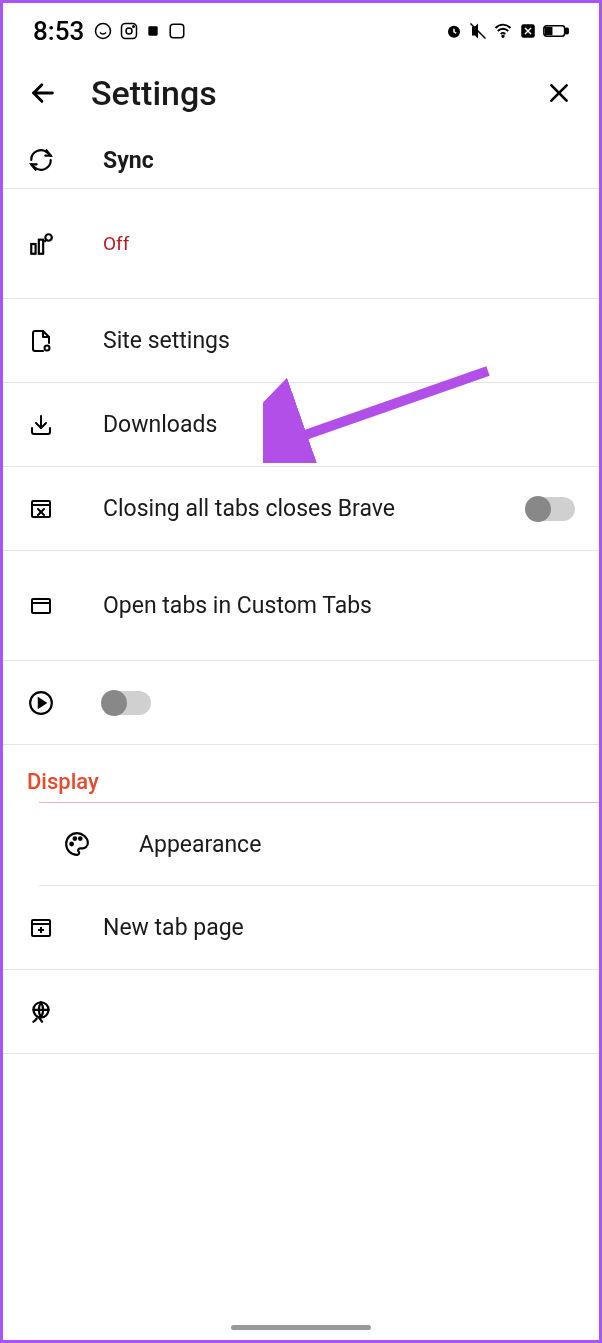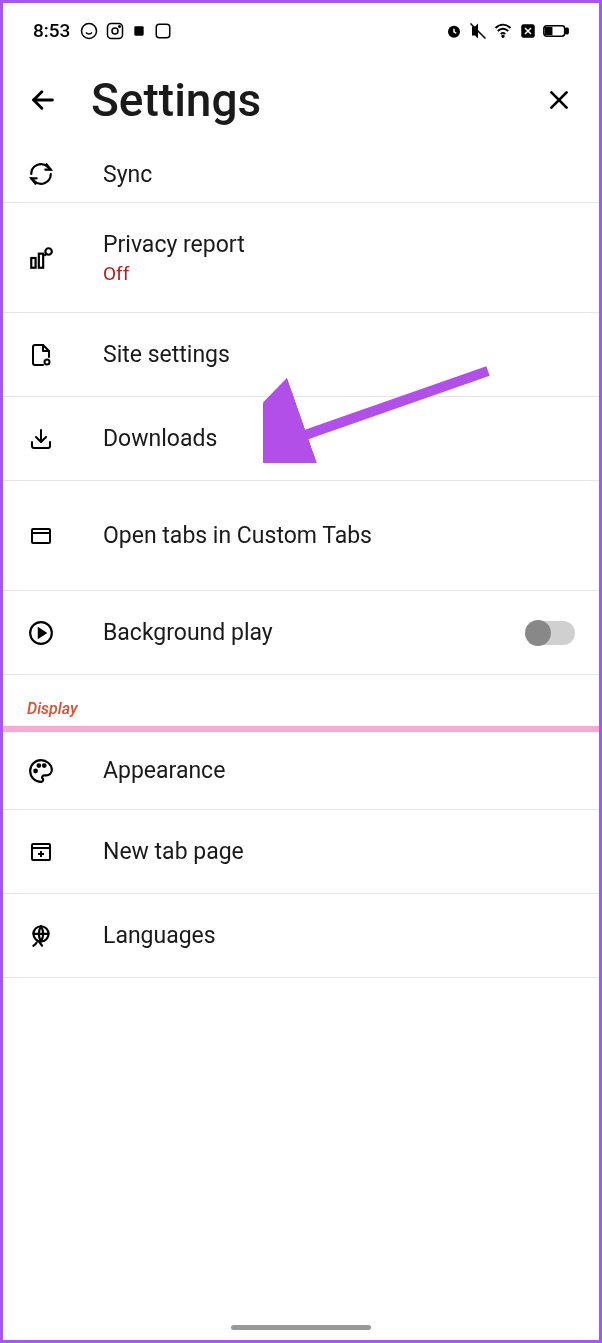--- a/index.html
+++ b/index.html
@@ -11,35 +11,35 @@
   position: relative;
   border: 3px solid #a855f7;
   overflow: hidden;
 }
 .status-bar {
   display: flex;
   justify-content: space-between;
   align-items: center;
   padding: 10px 30px 5px 30px;
   height: 50px;
-  font-size: 19px;
+  font-size: 26px;
   font-weight: 500;
   color: #000;
 }
 .status-left { display: flex; align-items: center; gap: 10px; }
 .status-right { display: flex; align-items: center; gap: 6px; }
 .status-icons { display: flex; gap: 8px; align-items: center; }
 .header {
   display: flex;
   align-items: center;
   padding: 20px 24px 16px 24px;
   gap: 32px;
 }
 .header-title {
-  font-size: 46px;
+  font-size: 34px;
   font-weight: 500;
   color: #1a1a1a;
   flex: 1;
 }
 .icon-btn {
   width: 32px;
   height: 32px;
   display: flex;
   align-items: center;
   justify-content: center;
@@ -56,20 +56,21 @@
   border-bottom: 1px solid #e5e5e5;
   gap: 48px;
   cursor: pointer;
   min-height: 84px;
 }
 .settings-item.first-item {
   border-top: none;
   padding-top: 10px;
   padding-bottom: 7px;
   min-height: 60px;
+  font-weight: bold;
 }
 .item-icon {
   width: 28px;
   height: 28px;
   display: flex;
   align-items: center;
   justify-content: center;
   flex-shrink: 0;
 }
 .item-content {
@@ -100,24 +101,23 @@
   position: absolute;
   width: 26px;
   height: 26px;
   background: #888;
   border-radius: 50%;
   top: -1px;
   left: -2px;
 }
 .section-header {
   padding: 24px 24px 8px 24px;
-  font-size: 16px;
+  font-size: 22px;
   font-weight: 500;
   color: #e54b2c;
-  font-style: italic;
 }
 .arrow-annotation {
   position: absolute;
   top: 360px;
   left: 260px;
   pointer-events: none;
 }
 .home-indicator {
   position: absolute;
   bottom: 10px;
@@ -215,21 +215,20 @@
   <div class="settings-item" style="min-height:110px;">
     <div class="item-icon">
       <svg width="26" height="26" viewBox="0 0 24 24" fill="none" stroke="#000" stroke-width="2">
           <rect x="3" y="12" width="4" height="9"></rect>
           <rect x="10" y="8" width="4" height="13"></rect>
           <circle cx="19" cy="6" r="3"></circle>
           <line x1="17" y1="8" x2="15" y2="10"></line>
         </svg>
     </div>
     <div class="item-content">
-      <div class="item-label">Privacy report</div>
       <div class="item-sublabel">Off</div>
     </div>
   </div>
 
 
   <div class="settings-item">
     <div class="item-icon">
       <svg width="24" height="24" viewBox="0 0 24 24" fill="none" stroke="#000" stroke-width="2" stroke-linecap="round" stroke-linejoin="round">
           <path d="M14 2H6a2 2 0 0 0-2 2v16a2 2 0 0 0 2 2h8"></path>
           <polyline points="14 2 14 8 20 8"></polyline>
@@ -248,49 +247,60 @@
           <path d="M21 15v4a2 2 0 0 1-2 2H5a2 2 0 0 1-2-2v-4"></path>
           <polyline points="7 10 12 15 17 10"></polyline>
           <line x1="12" y1="15" x2="12" y2="3"></line>
         </svg>
     </div>
     <div class="item-content">
         <div class="item-label">Downloads</div>
       </div>
   </div>
 
+  <div class="settings-item">
+    <div class="item-icon">
+      <svg width="24" height="24" viewBox="0 0 24 24" fill="none" stroke="#000" stroke-width="2" stroke-linecap="round">
+          <rect x="3" y="4" width="18" height="16" rx="1"></rect>
+          <line x1="3" y1="8" x2="21" y2="8"></line>
+          <line x1="9" y1="12" x2="15" y2="18"></line>
+          <line x1="15" y1="12" x2="9" y2="18"></line>
+        </svg>
+    </div>
+    <div class="item-content">
+        <div class="item-label">Closing all tabs closes Brave</div>
+      </div>
+    <div class="toggle"></div>
+  </div>
 
   <div class="settings-item" style="min-height:110px;">
     <div class="item-icon">
       <svg width="24" height="24" viewBox="0 0 24 24" fill="none" stroke="#000" stroke-width="2">
           <rect x="3" y="5" width="18" height="14" rx="1"></rect>
           <line x1="3" y1="9" x2="21" y2="9"></line>
         </svg>
     </div>
     <div class="item-content">
       <div class="item-label">Open tabs in Custom Tabs</div>
     </div>
   </div>
 
   <div class="settings-item">
     <div class="item-icon">
       <svg width="26" height="26" viewBox="0 0 24 24" fill="none" stroke="#000" stroke-width="2">
           <circle cx="12" cy="12" r="10"></circle>
           <polygon points="10 8 16 12 10 16 10 8" fill="#000"></polygon>
         </svg>
     </div>
-    <div class="item-content">
-        <div class="item-label">Background play</div>
-      </div>
     <div class="toggle"></div>
   </div>
 
   <div class="section-header">Display</div>
 
-  <div class="settings-item" style="border-top:6px solid #f9a8d4;">
+  <div class="settings-item" style="border-top:1px solid #f9a8d4;margin-left:36px;">
     <div class="item-icon">
       <svg width="26" height="26" viewBox="0 0 24 24" fill="none" stroke="#000" stroke-width="2">
           <path d="M12 2a10 10 0 1 0 0 20c1 0 2-1 2-2s-1-1-1-2 1-2 2-2h2a5 5 0 0 0 5-5c0-5-5-9-10-9z"></path>
           <circle cx="7" cy="12" r="1.2" fill="#000"></circle>
           <circle cx="10" cy="7" r="1.2" fill="#000"></circle>
           <circle cx="15" cy="7" r="1.2" fill="#000"></circle>
         </svg>
     </div>
     <div class="item-content">
         <div class="item-label">Appearance</div>
@@ -315,23 +325,20 @@
   <div class="settings-item">
     <div class="item-icon">
       <svg width="26" height="26" viewBox="0 0 24 24" fill="none" stroke="#000" stroke-width="2" stroke-linecap="round" stroke-linejoin="round">
           <circle cx="12" cy="10" r="7"></circle>
           <path d="M12 3a14 14 0 0 0 0 14 14 14 0 0 0 0-14"></path>
           <line x1="5" y1="10" x2="19" y2="10"></line>
           <path d="M8 18c-1 2-3 3-3 3"></path>
           <path d="M10 17l3 4"></path>
         </svg>
     </div>
-    <div class="item-content">
-        <div class="item-label">Languages</div>
-      </div>
   </div>
 
 
 </div>
 
 <svg class="arrow-annotation" width="240" height="100" viewBox="0 0 240 100">
   <defs>
     <marker id="arrhead" markerWidth="12" markerHeight="12" refX="2" refY="6" orient="auto">
       <polygon points="0 0, 12 6, 0 12" fill="#b14fe8"></polygon>
     </marker>

